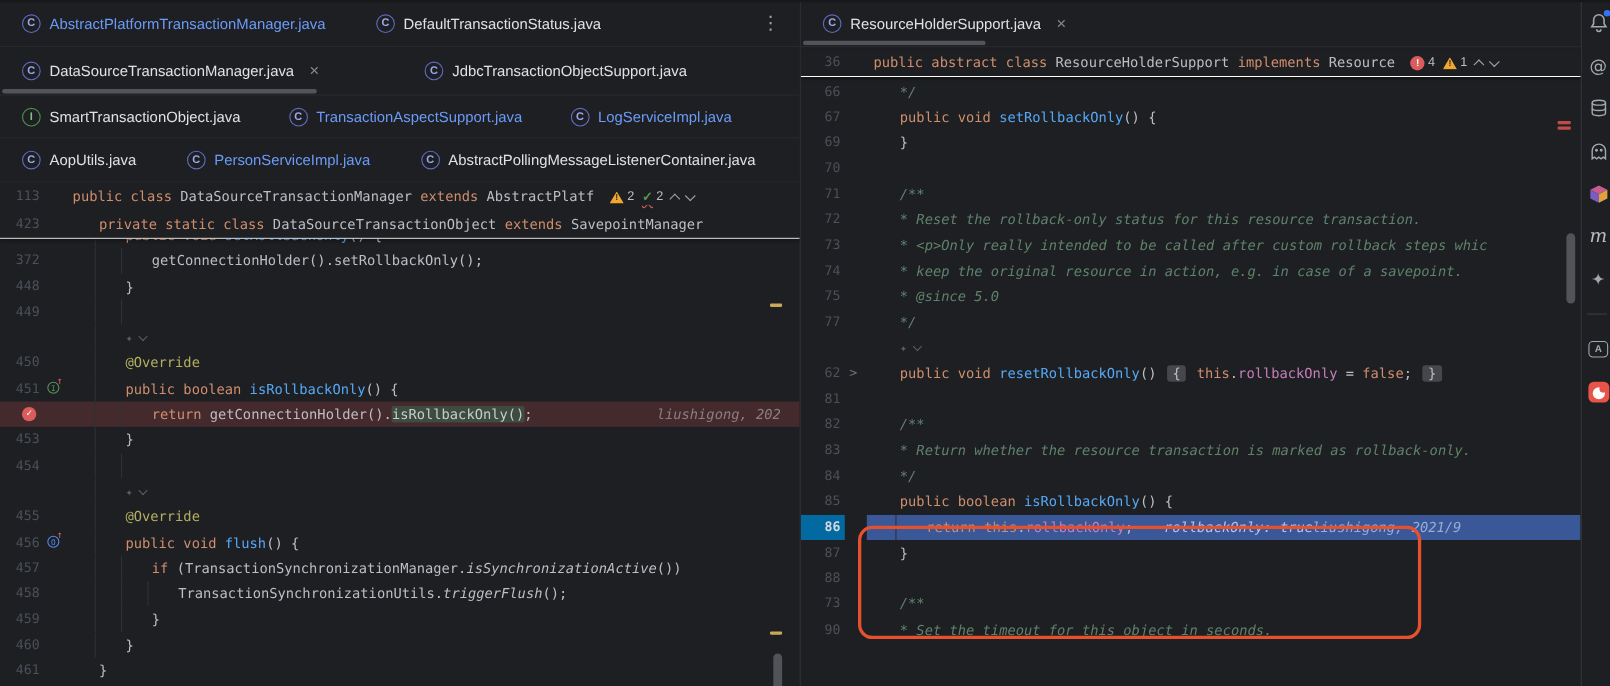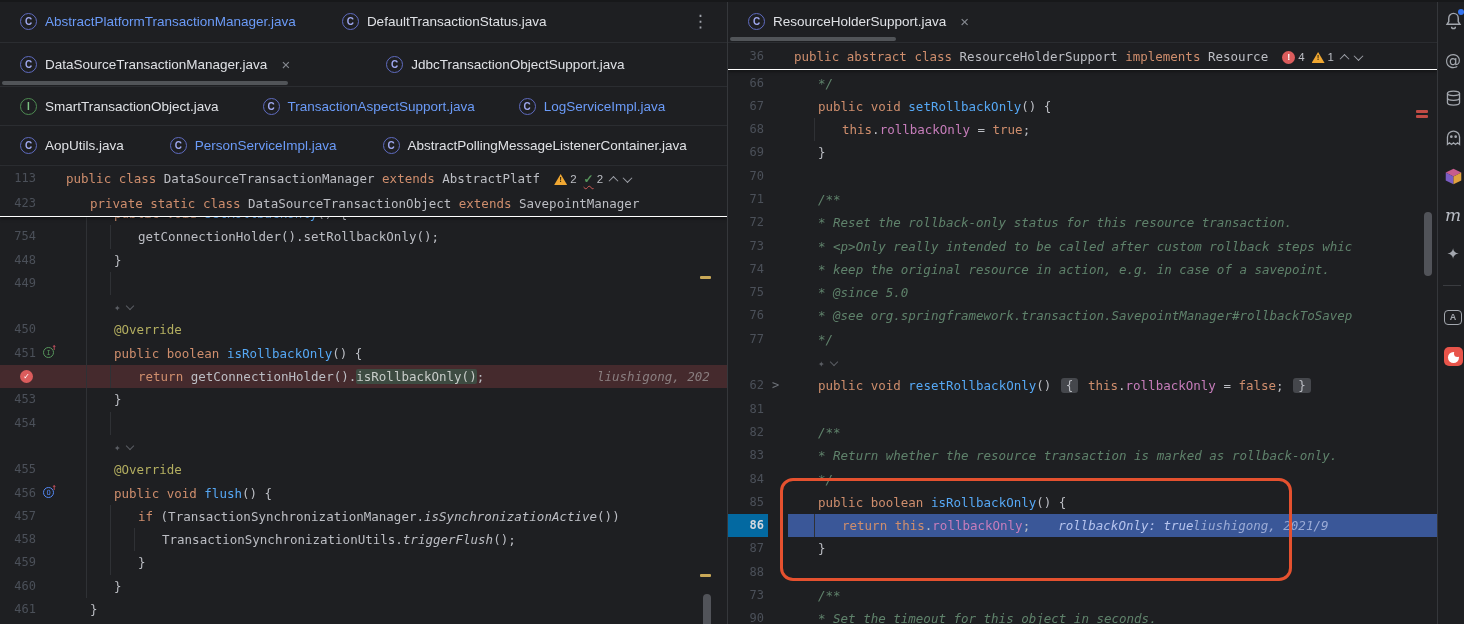--- a/index.html
+++ b/index.html
@@ -190,21 +190,21 @@
         </div>
       </div>
       <div class="codeblock" style="top: 202px;">
         <div class="crow mono">
           <div class="gnum"></div>
           <div class="gicon"></div>
           <div class="ccode" style="padding-left: 54px;"><span class="c-kw">public </span><span class="c-kw">void </span><span class="c-md">setRollbackOnly</span><span class="c-txt">() {</span></div>
           <span class="guide" style="left: 86px;"></span>
         </div>
         <div class="crow mono">
-          <div class="gnum">754</div>
+          <div class="gnum">372</div>
           <div class="gicon"></div>
           <div class="ccode" style="padding-left: 78px;"><span class="c-txt">getConnectionHolder().setRollbackOnly();</span></div>
           <span class="guide" style="left: 86px;"></span>
           <span class="guide" style="left: 110px;"></span>
         </div>
         <div class="crow mono">
           <div class="gnum">448</div>
           <div class="gicon"></div>
           <div class="ccode" style="padding-left: 54px;"><span class="c-txt">}</span></div>
           <span class="guide" style="left: 86px;"></span>
@@ -355,26 +355,20 @@
           <div class="gnum">66</div>
           <div class="gicon"></div>
           <div class="ccode" style="padding-left: 30px;"><span class="c-doc"> */</span></div>
         </div>
         <div class="crow mono">
           <div class="gnum">67</div>
           <div class="gicon"></div>
           <div class="ccode" style="padding-left: 30px;"><span class="c-kw">public </span><span class="c-kw">void </span><span class="c-md">setRollbackOnly</span><span class="c-txt">() {</span></div>
         </div>
         <div class="crow mono">
-          <div class="gnum">68</div>
-          <div class="gicon"></div>
-          <div class="ccode" style="padding-left: 54px;"><span class="c-kw">this</span><span class="c-txt">.</span><span class="c-fld">rollbackOnly</span><span class="c-txt"> = </span><span class="c-kw">true</span><span class="c-txt">;</span></div>
-          <span class="guide" style="left: 86px;"></span>
-        </div>
-        <div class="crow mono">
           <div class="gnum">69</div>
           <div class="gicon"></div>
           <div class="ccode" style="padding-left: 30px;"><span class="c-txt">}</span></div>
         </div>
         <div class="crow mono">
           <div class="gnum">70</div>
           <div class="gicon"></div>
           <div class="ccode" style="padding-left: 30px;"></div>
         </div>
         <div class="crow mono">
@@ -394,25 +388,20 @@
         </div>
         <div class="crow mono">
           <div class="gnum">74</div>
           <div class="gicon"></div>
           <div class="ccode" style="padding-left: 30px;"><span class="c-doc"> * keep the original resource in action, e.g. in case of a savepoint.</span></div>
         </div>
         <div class="crow mono">
           <div class="gnum">75</div>
           <div class="gicon"></div>
           <div class="ccode" style="padding-left: 30px;"><span class="c-doc"> * @since 5.0</span></div>
-        </div>
-        <div class="crow mono">
-          <div class="gnum">76</div>
-          <div class="gicon"></div>
-          <div class="ccode" style="padding-left: 30px;"><span class="c-doc"> * @see org.springframework.transaction.SavepointManager#rollbackToSavep</span></div>
         </div>
         <div class="crow mono">
           <div class="gnum">77</div>
           <div class="gicon"></div>
           <div class="ccode" style="padding-left: 30px;"><span class="c-doc"> */</span></div>
         </div>
         <div class="crow mono">
           <div class="gnum"></div>
           <div class="gicon"></div>
           <div class="ccode" style="padding-left: 30px;"><span class="inlayic">✦</span><span class="inlaychev"></span></div>

